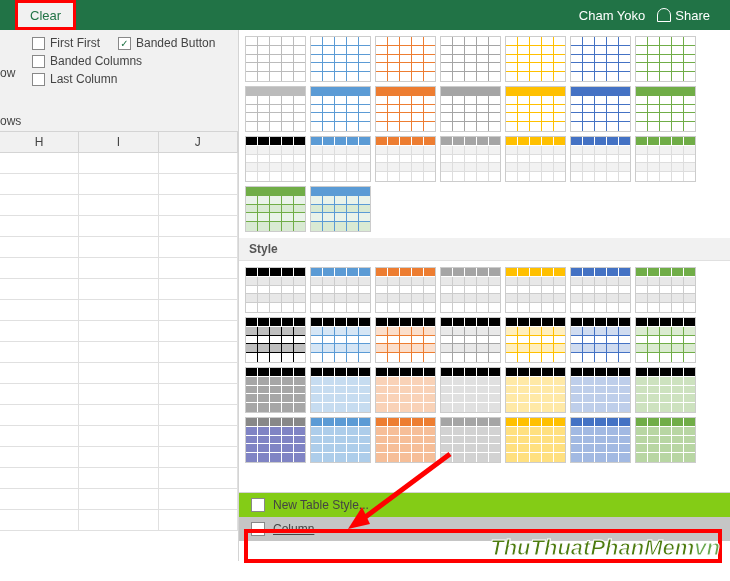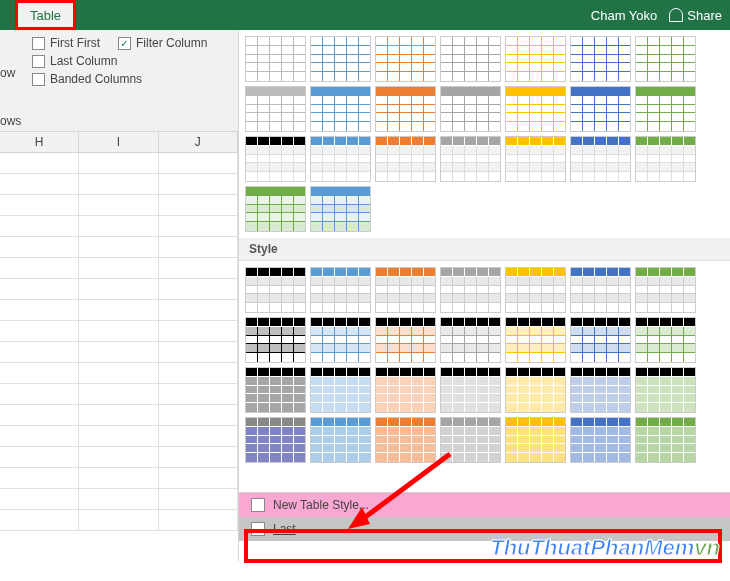--- a/index.html
+++ b/index.html
@@ -1,60 +1,60 @@
 <!DOCTYPE html>
 <html><head>
 <meta charset="utf-8">
 <style>
 *{box-sizing:border-box;margin:0;padding:0;font-family:"Segoe UI",Arial,sans-serif}
 body{width:730px;height:581px;overflow:hidden;background:#fff;position:relative}
 .ribbon-top{height:30px;background:#217346;display:flex;align-items:center;color:#fff;font-size:13px}
 .design-tab{background:#f1f1f1;color:#217346;height:30px;padding:0 12px;display:flex;align-items:center;margin-left:15px;border:3px solid red;font-size:13px}
 .tellme{display:flex;align-items:center;margin-left:10px;color:#cde5d9;font-size:12px}
 .bulb{width:14px;height:14px;border:1.5px solid #cde5d9;border-radius:50%;margin-right:6px;position:relative}
-.user-area{margin-left:auto;display:flex;align-items:center;padding-right:8px;gap:12px}
+.user-area{margin-left:auto;display:flex;align-items:center;padding-right:20px;gap:12px}
 .share{display:flex;align-items:center;gap:4px}
 .person-icon{width:14px;height:14px;border:1.5px solid #fff;border-radius:50% 50% 0 0;position:relative}
 .options-panel{background:#f1f1f1;border-bottom:1px solid #d4d4d4;display:flex;height:102px}
 .left-opts{width:238px;padding:6px 8px;font-size:12px;color:#444}
 .opt-row{display:flex;gap:18px;margin-bottom:4px;align-items:center}
 .chk{display:flex;align-items:center;gap:5px}
 .chkbox{width:13px;height:13px;border:1px solid #888;background:#fff;display:flex;align-items:center;justify-content:center;font-size:10px;color:#217346}
 .opts-label{text-align:center;color:#666;font-size:11px;margin-top:10px}
 .style-gallery{flex:1;background:#fff;border-left:1px solid #d4d4d4;overflow:hidden;position:relative;height:531px}
 .section-hdr{background:#f1f1f1;padding:4px 10px;font-size:12px;font-weight:600;color:#555;border-bottom:1px solid #e0e0e0}
 .style-grid{display:flex;flex-wrap:wrap;padding:6px;gap:4px}
 .style-swatch{width:61px;height:46px;border:1px solid #ccc;display:flex;flex-direction:column;cursor:pointer}
 .sw-row{flex:1;display:flex}
 .sw-cell{flex:1;border-right:1px solid currentColor;border-bottom:1px solid currentColor}
 .sw-row:last-child .sw-cell{border-bottom:none}
 .sw-cell:last-child{border-right:none}
-.bot-menu{position:absolute;bottom:20px;left:0;right:0;background:#f9a8d4;border-top:1px solid #d4d4d4}
+.bot-menu{position:absolute;bottom:20px;left:0;right:0;background:#84cc16;border-top:1px solid #d4d4d4}
 .menu-item{padding:5px 12px;font-size:12px;color:#444;display:flex;align-items:center;gap:8px;cursor:pointer}
 .menu-item.hot{background:#c5c5c5}
 .menu-icon{width:14px;height:14px;border:1px solid #888;background:#fff;position:relative}
 .clear-hl{position:absolute;border:4px solid red;left:244px;right:8px;bottom:18px;height:34px;pointer-events:none;z-index:50}
 .arrow{position:absolute;left:340px;bottom:42px;z-index:51;pointer-events:none}
 .watermark{position:absolute;right:10px;bottom:20px;font-size:22px;font-weight:700;font-style:italic;z-index:60;pointer-events:none;-webkit-text-stroke:1px #fff}
-.watermark .b{color:#3b82f6}
+.watermark .b{color:#4d7c0f}
 .watermark .g{color:#6aa84f}
 .sheet-area{position:absolute;left:0;top:132px;width:238px;bottom:0;background:#fff}
 .col-hdrs{display:flex;background:#f1f1f1;border-bottom:1px solid #d4d4d4}
 .col-hdr{flex:1;text-align:center;font-size:12px;color:#444;border-right:1px solid #d4d4d4;padding:3px 0}
 .grid-row{display:flex;height:21px;border-bottom:1px solid #e0e0e0}
 .grid-cell{flex:1;border-right:1px solid #e0e0e0}
 .ow-lbl{position:absolute;left:0;top:36px;font-size:12px;color:#444}
 .ows-lbl{position:absolute;left:0;top:84px;font-size:12px;color:#444}
 </style>
 </head>
 <body>
 
 <div class="ribbon-top">
   <div class="design-tab">
-      <span>Table</span>
+      <span>Clear</span>
     </div>
   <div class="user-area">
     <span>Cham Yoko</span>
     <div class="share">
       <span class="person-icon"></span>
       <span>Share</span>
     </div>
   </div>
 </div>
 
@@ -62,33 +62,33 @@
   <div class="left-opts" style="position:relative">
     <span class="ow-lbl">ow</span>
     <span class="ows-lbl">ows</span>
     <div class="opt-row" style="margin-left:24px">
       <label class="chk">
           <span class="chkbox"></span>
           <span>First First</span>
         </label>
       <label class="chk">
           <span class="chkbox">✓</span>
-          <span>Filter Column</span>
+          <span>Banded Button</span>
+        </label>
+    </div>
+    <div class="opt-row" style="margin-left:24px">
+      <label class="chk">
+          <span class="chkbox"></span>
+          <span>Banded Columns</span>
         </label>
     </div>
     <div class="opt-row" style="margin-left:24px">
       <label class="chk">
           <span class="chkbox"></span>
           <span>Last Column</span>
-        </label>
-    </div>
-    <div class="opt-row" style="margin-left:24px">
-      <label class="chk">
-          <span class="chkbox"></span>
-          <span>Banded Columns</span>
         </label>
     </div>
   </div>
 
   <div class="style-gallery">
     <div class="style-grid" id="light-grid">
         <div class="style-swatch">
           <div class="sw-row" style="background: rgb(255, 255, 255); color: rgb(187, 187, 187);">
             <div class="sw-cell"></div>
             <div class="sw-cell"></div>
@@ -1980,21 +1980,21 @@
         </div>
       </div>
 
     <div class="bot-menu">
       <div class="menu-item">
         <span class="menu-icon"></span>
         <span>New Table Style...</span>
       </div>
       <div class="menu-item hot">
         <span class="menu-icon"></span>
-        <span style="text-decoration:underline">Last</span>
+        <span style="text-decoration:underline">Column</span>
       </div>
     </div>
   </div>
 </div>
 
 <div class="sheet-area">
   <div class="col-hdrs" id="colhdrs">
       <div class="col-hdr">H</div>
       <div class="col-hdr">I</div>
       <div class="col-hdr">J</div>

